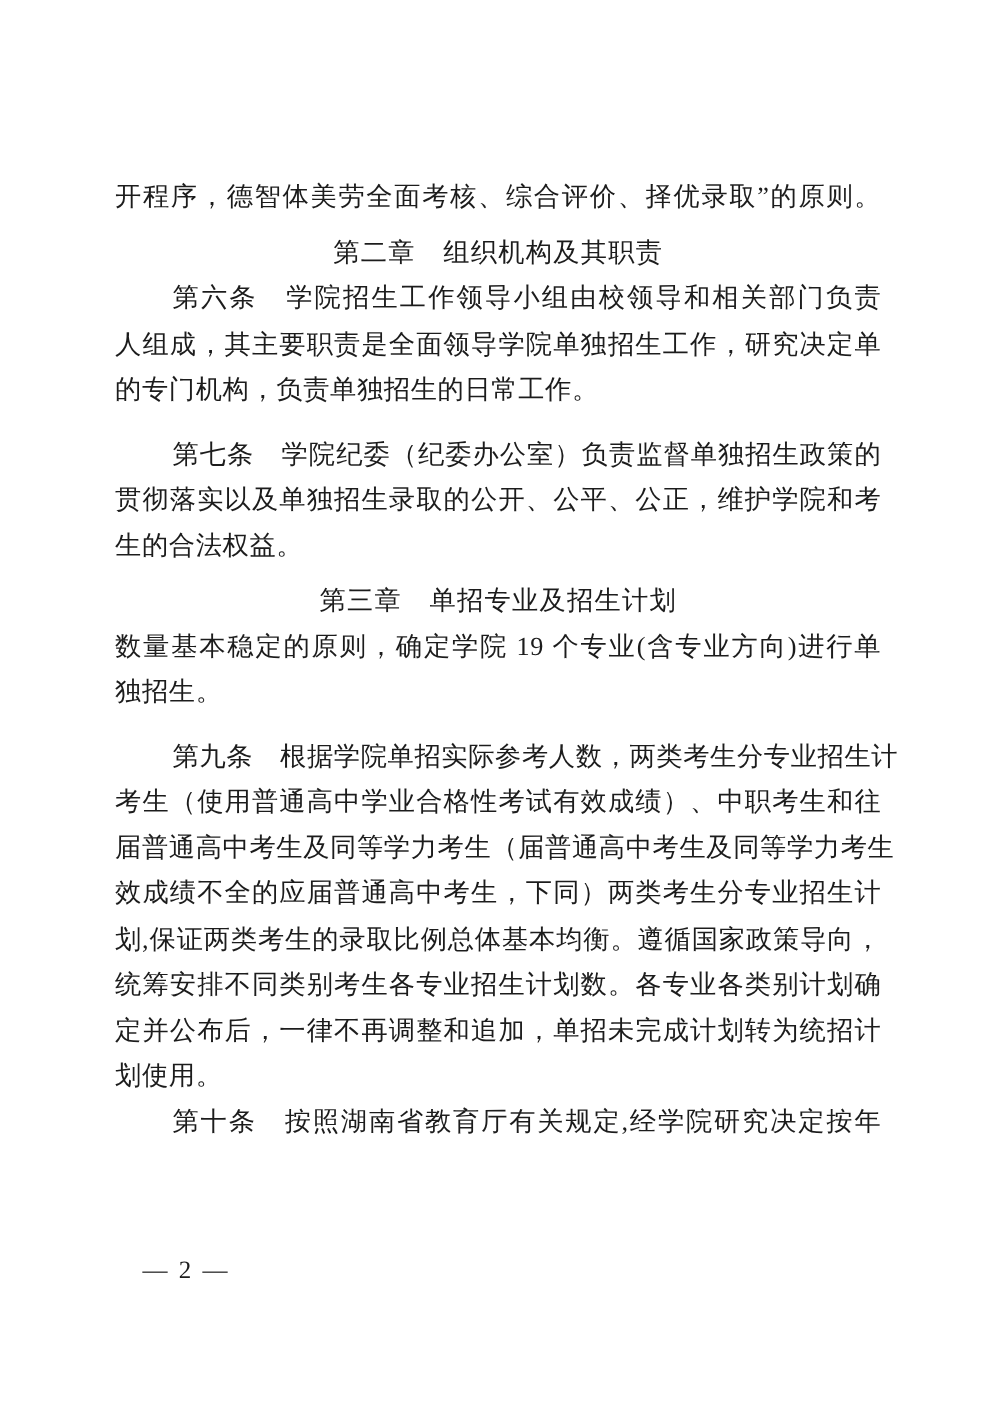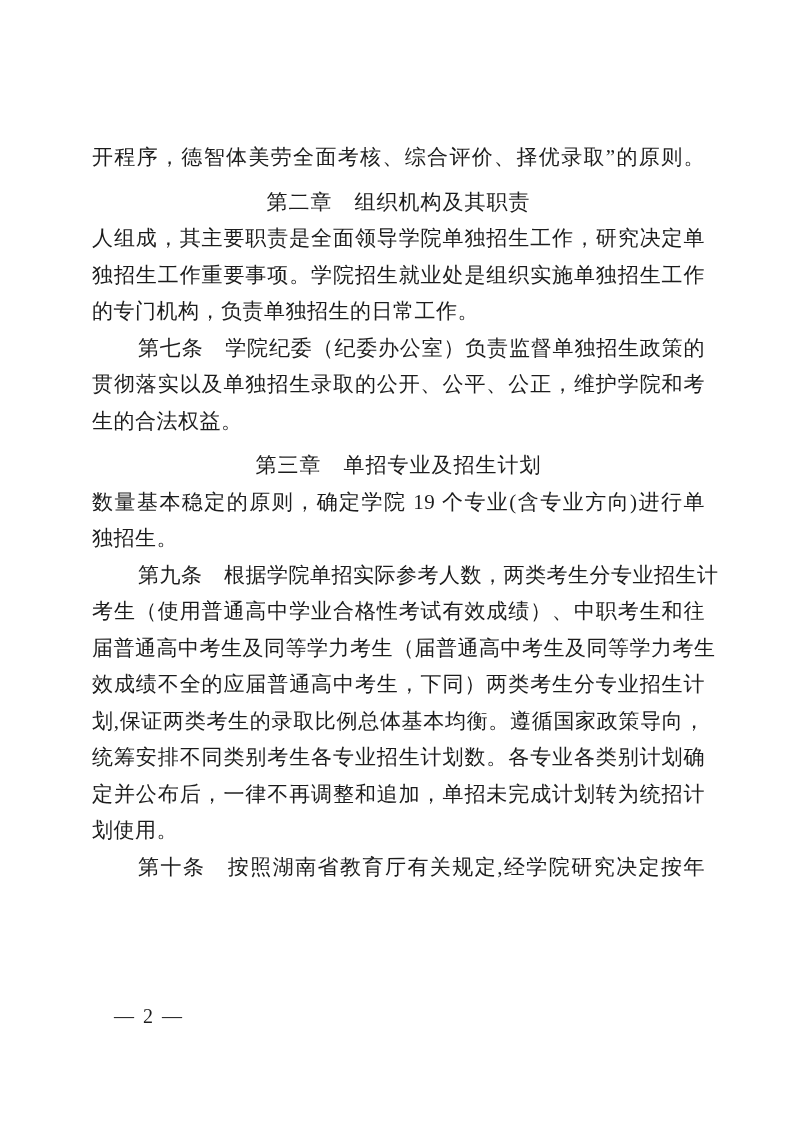--- a/index.html
+++ b/index.html
@@ -38,41 +38,41 @@
   .line.indent {
     text-indent: 46px;
   }
   .line.heading {
     text-align: right;
     text-align-last: center;
     margin-top: 8px;
     letter-spacing: 1px;
   }
   .line.para-gap {
-    margin-top: 0;
+    margin-top: 15px;
   }
   .footer-page-number {
     position: absolute;
     left: 114px;
     top: 1002px;
     font-size: 20px;
     line-height: 28px;
     color: #1c1c1c;
     letter-spacing: 2px;
   }
 </style>
 </head>
 <body>
 
 <div class="page">
   <div class="text-block">
     <div class="line">开程序，德智体美劳全面考核、综合评价、择优录取”的原则。</div>
     <div class="line heading">第二章　组织机构及其职责</div>
+    <div class="line indent">第六条　学院招生工作领导小组由校领导和相关部门负责</div>
     <div class="line">人组成，其主要职责是全面领导学院单独招生工作，研究决定单</div>
-    <div class="line">独招生工作重要事项。学院招生就业处是组织实施单独招生工作</div>
     <div class="line end">的专门机构，负责单独招生的日常工作。</div>
     <div class="line indent para-gap">第七条　学院纪委（纪委办公室）负责监督单独招生政策的</div>
     <div class="line">贯彻落实以及单独招生录取的公开、公平、公正，维护学院和考</div>
     <div class="line end">生的合法权益。</div>
     <div class="line heading">第三章　单招专业及招生计划</div>
     <div class="line">数量基本稳定的原则，确定学院 19 个专业(含专业方向)进行单</div>
     <div class="line end">独招生。</div>
     <div class="line indent para-gap">第九条　根据学院单招实际参考人数，两类考生分专业招生计</div>
     <div class="line">考生（使用普通高中学业合格性考试有效成绩）、中职考生和往</div>
     <div class="line">届普通高中考生及同等学力考生（届普通高中考生及同等学力考生</div>

